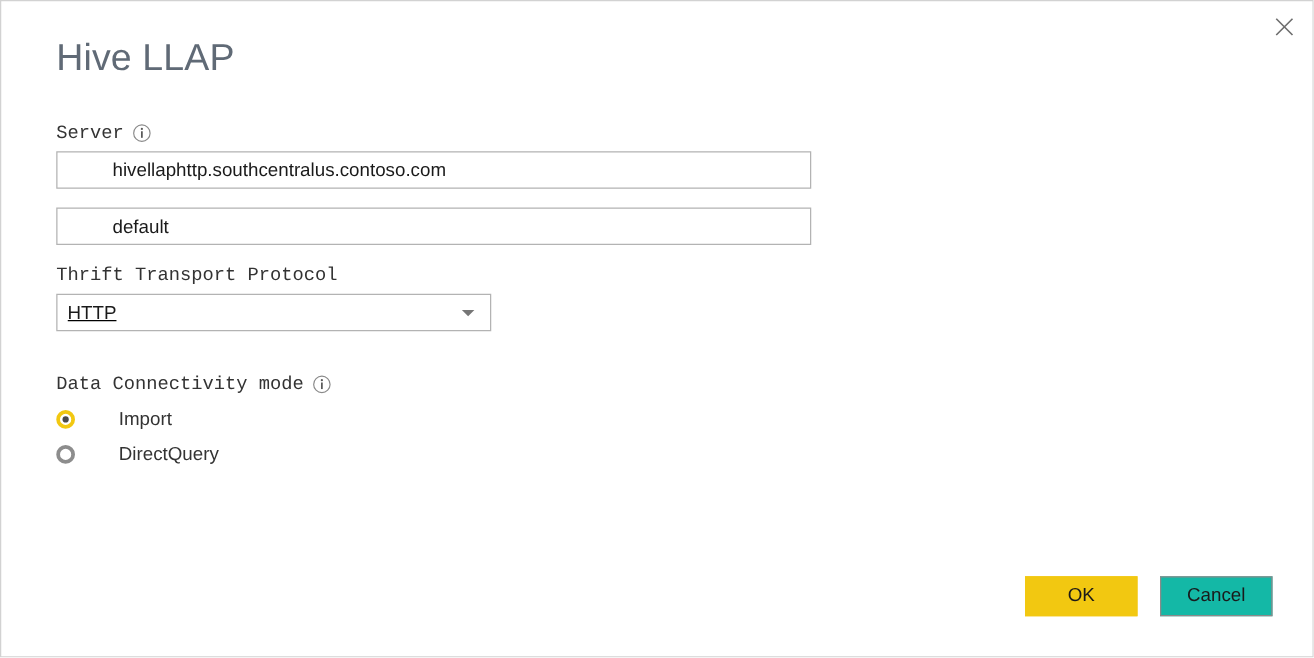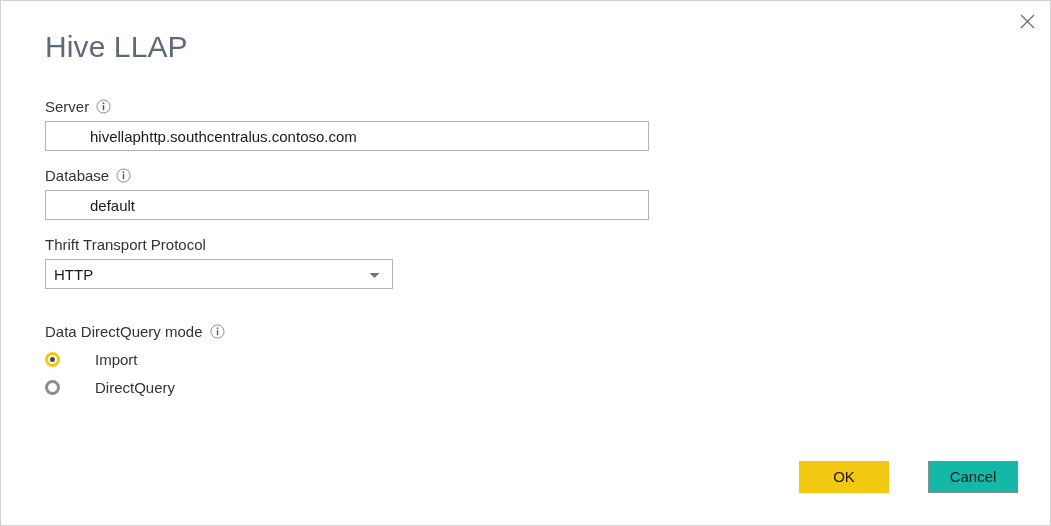--- a/index.html
+++ b/index.html
@@ -63,21 +63,21 @@
 
   .field-label {
     display: flex;
     align-items: center;
     font-size: 15px;
     color: #333333;
     line-height: 19px;
     margin-bottom: 5px;
     white-space: nowrap;
   }
-  .field-label .label-text { display: inline-block; }
+  .field-label .label-text { display: inline-block; font-family: Liberation Mono, monospace; }
 
   .info-icon {
     display: inline-flex;
     margin-left: 7px;
     position: relative;
     top: 0px;
     cursor: default;
   }
   .info-icon svg { display: block; }
 
@@ -96,20 +96,21 @@
     border-radius: 0;
   }
 
   .gap-after-input { margin-bottom: 15px; padding-left: 44px; }
 
   
   .select-wrap {
     position: relative;
     width: 348px;
     height: 30px;
+    text-decoration: underline;
   }
   .select-box {
     width: 348px;
     height: 30px;
     box-sizing: border-box;
     border: 1px solid #b3b3b3;
     background: #ffffff;
     display: flex;
     align-items: center;
     padding: 0 8px;
@@ -171,21 +172,20 @@
     line-height: 19px;
     white-space: nowrap;
   }
 
   
   .footer {
     position: absolute;
     right: 32px;
     bottom: 32px;
     display: flex;
-    gap: 21px;
   }
   .btn {
     font-family: "Liberation Sans", sans-serif;
     font-size: 15px;
     height: 32px;
     box-sizing: border-box;
     border-radius: 0;
     cursor: pointer;
     padding: 0;
     outline: none;
@@ -227,49 +227,39 @@
       <span class="info-icon">
         <svg width="15" height="15" viewBox="0 0 16 16" aria-hidden="true">
           <circle cx="8" cy="8" r="7" fill="none" stroke="#8a8a8a" stroke-width="1"></circle>
           <circle cx="8" cy="4.4" r="0.95" fill="#5a5a5a"></circle>
           <rect x="7.25" y="6.4" width="1.5" height="5.6" fill="#5a5a5a"></rect>
         </svg>
       </span>
     </div>
     <input class="text-input gap-after-input" type="text" value="hivellaphttp.southcentralus.contoso.com" style="">
 
-    <div class="field-label">
-      <span class="label-text">Database</span>
-      <span class="info-icon">
-        <svg width="15" height="15" viewBox="0 0 16 16" aria-hidden="true">
-          <circle cx="8" cy="8" r="7" fill="none" stroke="#8a8a8a" stroke-width="1"></circle>
-          <circle cx="8" cy="4.4" r="0.95" fill="#5a5a5a"></circle>
-          <rect x="7.25" y="6.4" width="1.5" height="5.6" fill="#5a5a5a"></rect>
-        </svg>
-      </span>
-    </div>
     <input class="text-input gap-after-input" type="text" value="default" style="">
 
     <div class="field-label">
       <span class="label-text">Thrift Transport Protocol</span>
     </div>
     <div class="select-wrap">
       <div class="select-box">
         <span class="select-value">HTTP</span>
         <span class="chevron-down">
           <svg width="11" height="7" viewBox="0 0 11 7" aria-hidden="true">
             <path d="M0.5 1 L5.5 6 L10.5 1 Z" fill="#767676"></path>
           </svg>
         </span>
       </div>
     </div>
 
     <div class="conn-section">
       <div class="field-label">
-        <span class="label-text">Data DirectQuery mode</span>
+        <span class="label-text">Data Connectivity mode</span>
         <span class="info-icon">
           <svg width="15" height="15" viewBox="0 0 16 16" aria-hidden="true">
             <circle cx="8" cy="8" r="7" fill="none" stroke="#8a8a8a" stroke-width="1"></circle>
             <circle cx="8" cy="4.4" r="0.95" fill="#5a5a5a"></circle>
             <rect x="7.25" y="6.4" width="1.5" height="5.6" fill="#5a5a5a"></rect>
           </svg>
         </span>
       </div>
 
       <div class="radio-row">

